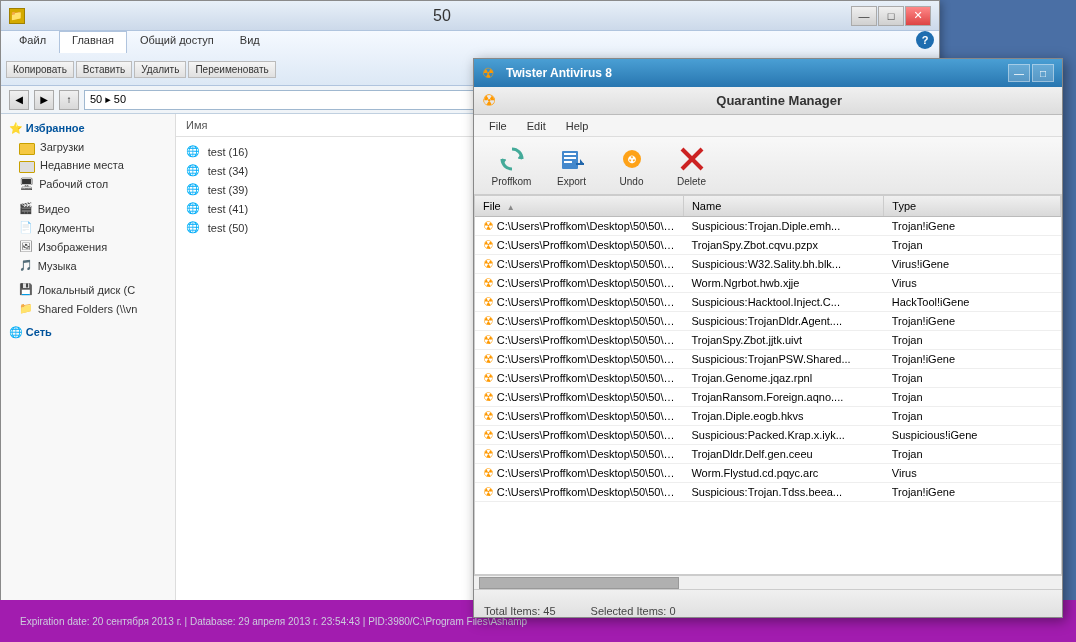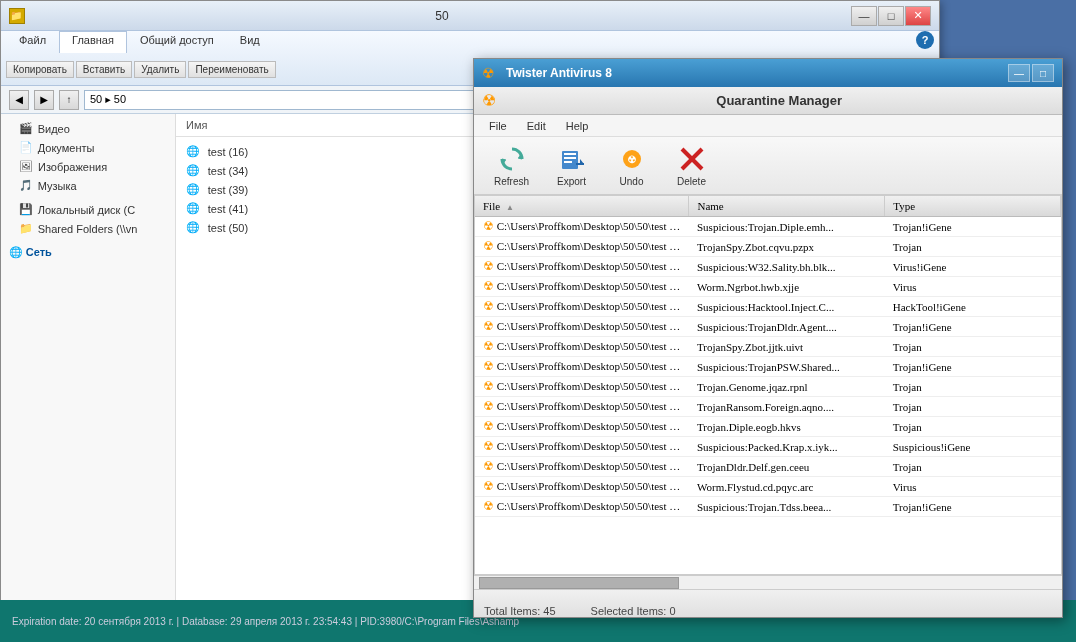--- a/index.html
+++ b/index.html
@@ -35,21 +35,21 @@
       width: 16px; height: 16px;
       background: #d4aa00;
       border: 1px solid #a08000;
       font-size: 10px;
       display: flex; align-items: center; justify-content: center;
     }
 
     .explorer-title-text {
       flex: 1;
       text-align: center;
-      font-size: 12px;
+      font-size: 16px;
       color: #333;
     }
 
     .win-controls {
       display: flex;
       gap: 1px;
     }
 
     .win-btn {
       width: 26px; height: 20px;
@@ -337,21 +337,20 @@
       flex: 1;
       overflow-y: auto;
       border: 1px solid #ccc;
       margin: 0;
     }
 
     .qm-table {
       width: 100%;
       border-collapse: collapse;
       font-size: 11px;
-      font-family: Liberation Serif, serif;
     }
 
     .qm-table thead {
       background: linear-gradient(to bottom, #f0f0f0, #d8d8d8);
       position: sticky;
       top: 0;
     }
 
     .qm-table th {
       padding: 4px 8px;
@@ -437,23 +436,23 @@
       margin-left: 5px;
     }
 
     
     .bottom-bar {
       position: absolute;
       bottom: 0;
       left: 0;
       width: 1076px;
       height: 42px;
-      background: #0f766e;
+      background: #a21caf;
       display: flex; align-items: center;
-      padding: 0 12px;
+      padding: 0 20px;
       z-index: 5;
     }
 
     .bottom-bar-text {
       font-size: 10px;
       color: #ccd;
     }
   </style>
 </head>
 <body>
@@ -493,20 +492,35 @@
     <div class="addr-btn">▶</div>
     <div class="addr-btn">↑</div>
     <div class="addr-path">
       <span>50 ▸ 50</span>
     </div>
   </div>
 
   <div class="explorer-body">
 
     <div class="explorer-sidebar">
+      <div class="sidebar-section">
+        <div class="sidebar-header">⭐ Избранное</div>
+        <div class="sidebar-item">
+          <span class="folder-icon"></span>
+          <span>Загрузки</span>
+        </div>
+        <div class="sidebar-item">
+          <span class="folder-icon" style="background:#ddd;"></span>
+          <span>Недавние места</span>
+        </div>
+        <div class="sidebar-item">
+          <span style="font-size:12px;">🖥</span>
+          <span>Рабочий стол</span>
+        </div>
+      </div>
       <div class="sidebar-section">
         <div class="sidebar-item">
           <span>🎬</span>
           <span>Видео</span>
         </div>
         <div class="sidebar-item">
           <span>📄</span>
           <span>Документы</span>
         </div>
         <div class="sidebar-item">
@@ -593,21 +607,21 @@
   <div class="qm-toolbar">
     <div class="qm-tool-btn">
       <div class="tool-icon">
         <svg width="28" height="28" viewBox="0 0 28 28">
           <path d="M14 4 A10 10 0 0 1 24 14" stroke="#4a9" fill="none" stroke-width="3"></path>
           <path d="M22 10 L24 14 L20 13" fill="#4a9" stroke="#4a9"></path>
           <path d="M14 24 A10 10 0 0 1 4 14" stroke="#4a9" fill="none" stroke-width="3"></path>
           <path d="M6 18 L4 14 L8 15" fill="#4a9" stroke="#4a9"></path>
         </svg>
       </div>
-      <span class="tool-label">Refresh</span>
+      <span class="tool-label">Proffkom</span>
     </div>
     <div class="qm-tool-btn">
       <div class="tool-icon">
         <svg width="28" height="28" viewBox="0 0 28 28">
           <rect x="4" y="6" width="16" height="18" fill="#4488cc" rx="1"></rect>
           <rect x="6" y="8" width="12" height="2" fill="#fff"></rect>
           <rect x="6" y="12" width="12" height="2" fill="#fff"></rect>
           <rect x="6" y="16" width="8" height="2" fill="#fff"></rect>
           <rect x="18" y="18" width="8" height="2" fill="#2266aa"></rect>
           <path d="M22 14 L26 19 L22 19" fill="#2266aa"></path>

